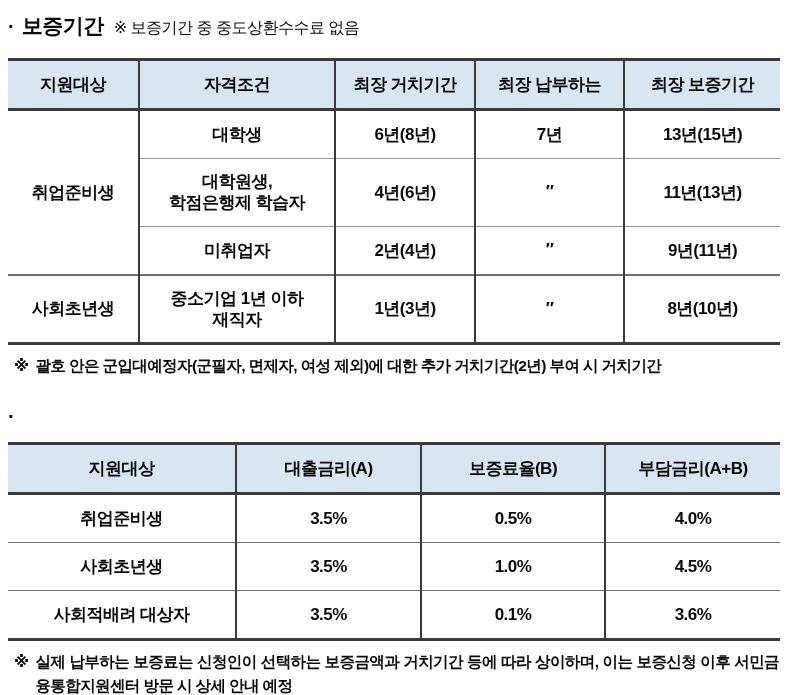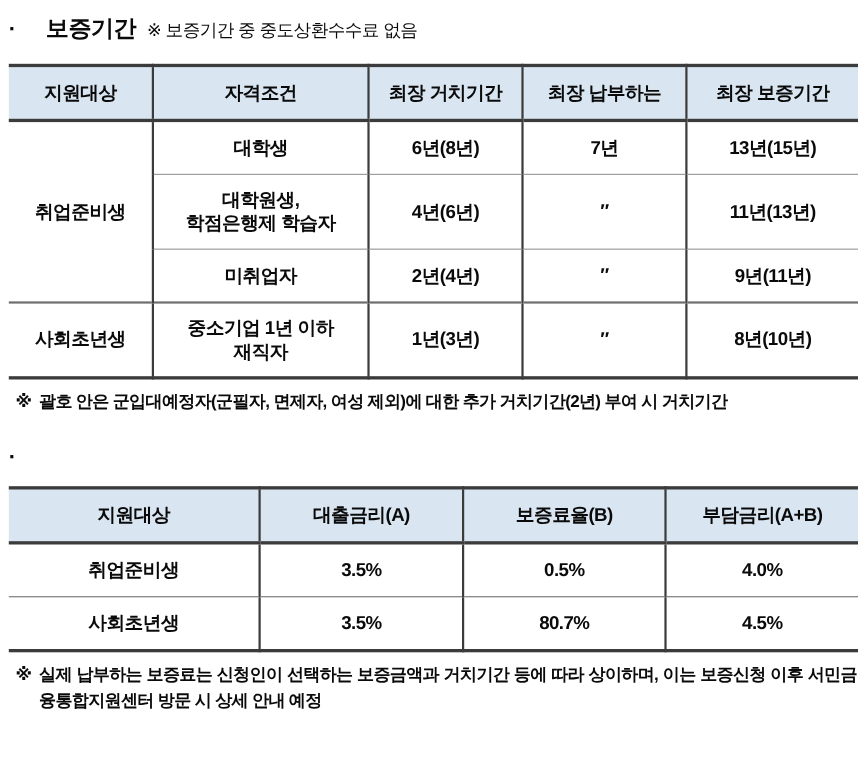--- a/index.html
+++ b/index.html
@@ -28,21 +28,20 @@
   }
   .sec-bullet {
     font-size: 20px;
     font-weight: bold;
     margin-right: 7px;
   }
   .sec-title-main {
     font-size: 21px;
     font-weight: bold;
     letter-spacing: -0.5px;
-    margin-left: 20px;
   }
   .sec-title-note {
     font-size: 16px;
     font-weight: normal;
     margin-left: 10px;
     letter-spacing: -0.5px;
     text-align: center;
   }
   .sub-title {
     margin: 24px 0 0 32px;
@@ -196,22 +195,28 @@
     <tbody>
       <tr>
         <td>취업준비생</td>
         <td>3.5%</td>
         <td>0.5%</td>
         <td>4.0%</td>
       </tr>
       <tr>
         <td>사회초년생</td>
         <td>3.5%</td>
-        <td>80.7%</td>
+        <td>1.0%</td>
         <td>4.5%</td>
+      </tr>
+      <tr>
+        <td>사회적배려 대상자</td>
+        <td>3.5%</td>
+        <td>0.1%</td>
+        <td>3.6%</td>
       </tr>
     </tbody>
   </table>
 
   <div class="footnote">
     <span class="marker">※</span>
     <span class="ftext">실제 납부하는 보증료는 신청인이 선택하는 보증금액과 거치기간 등에 따라 상이하며, 이는 보증신청 이후 서민금융통합지원센터 방문 시 상세 안내 예정</span>
   </div>
 
 </div>

